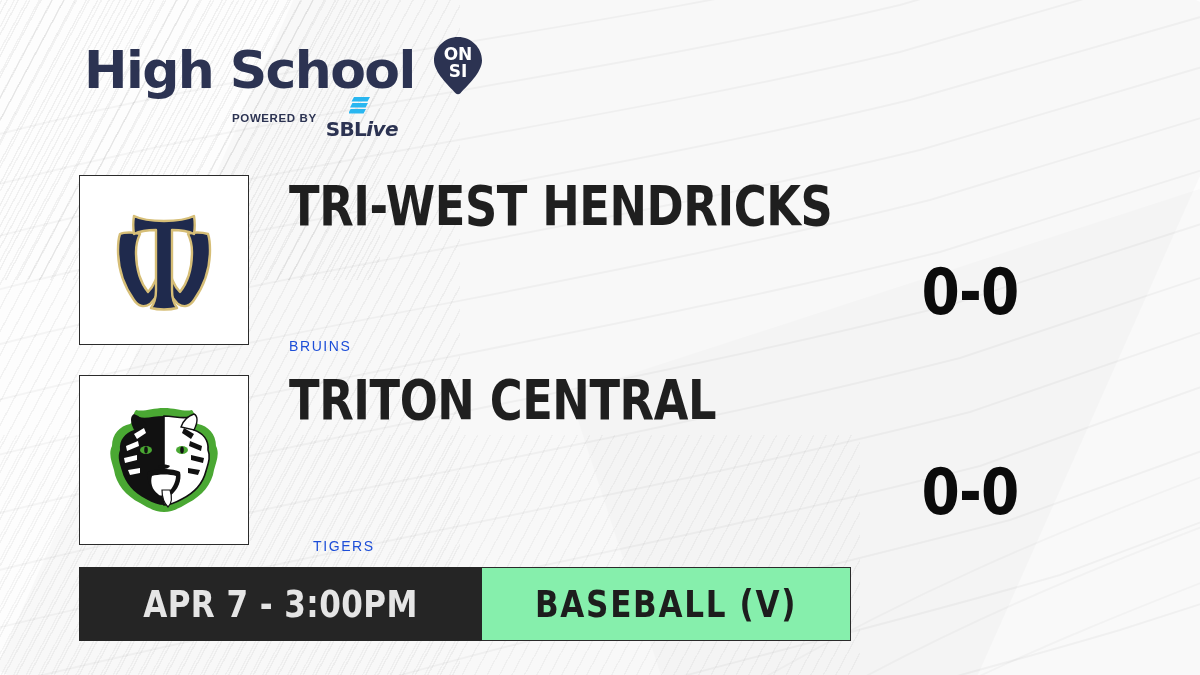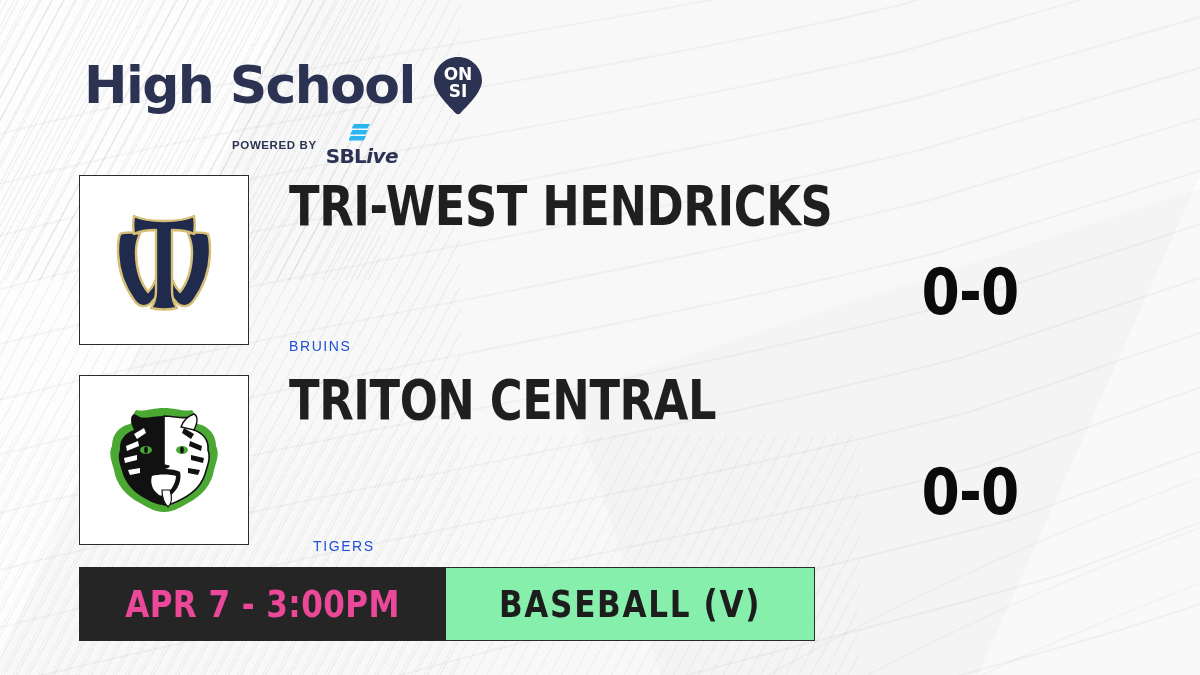--- a/index.html
+++ b/index.html
@@ -77,22 +77,21 @@
   .bg-curves { position:absolute; inset:0; }
 
   
   .header {
     position:absolute;
     left:84px; top:34px;
     width:420px;
   }
   .logo-row {
     display:flex;
-    align-items:center;
-    margin-top:20px;
+    align-items:flex-end;
   }
   .logo-wordmark {
     font-family:"DejaVu Sans", sans-serif;
     font-weight:bold;
     font-size:52px;
     line-height:1;
     letter-spacing:-1.6px;
     color:#2c3352;
     white-space:nowrap;
   }
@@ -101,21 +100,20 @@
     margin-left:12px;
     width:62px; height:62px;
     flex:0 0 auto;
   }
   .pin svg { display:block; }
 
   .powered-row {
     display:flex;
     align-items:center;
     justify-content:center;
-    margin-top:7px;
     padding-left:42px;
   }
   .powered-label {
     font-family:"Liberation Sans", sans-serif;
     font-weight:bold;
     font-size:11.5px;
     letter-spacing:0.6px;
     color:#2c3352;
     margin-right:9px;
   }
@@ -184,25 +182,25 @@
   .bottom-bar {
     position:absolute;
     left:79px;
     top:567px;
     height:74px;
     display:flex;
     align-items:stretch;
   }
   .bar-date {
     background:#252525;
-    color:#ec4899;
+    color:#e5e5e5;
     display:flex;
     align-items:center;
     justify-content:center;
-    padding:0 20px;
+    padding:0 38px;
     min-width:332px;
     text-align:right;
   }
   .bar-sport {
     background:#86efac;
     color:#1d1d1d;
     border:1.5px solid #2b2b2b;
     border-left:none;
     display:flex;
     align-items:center;

